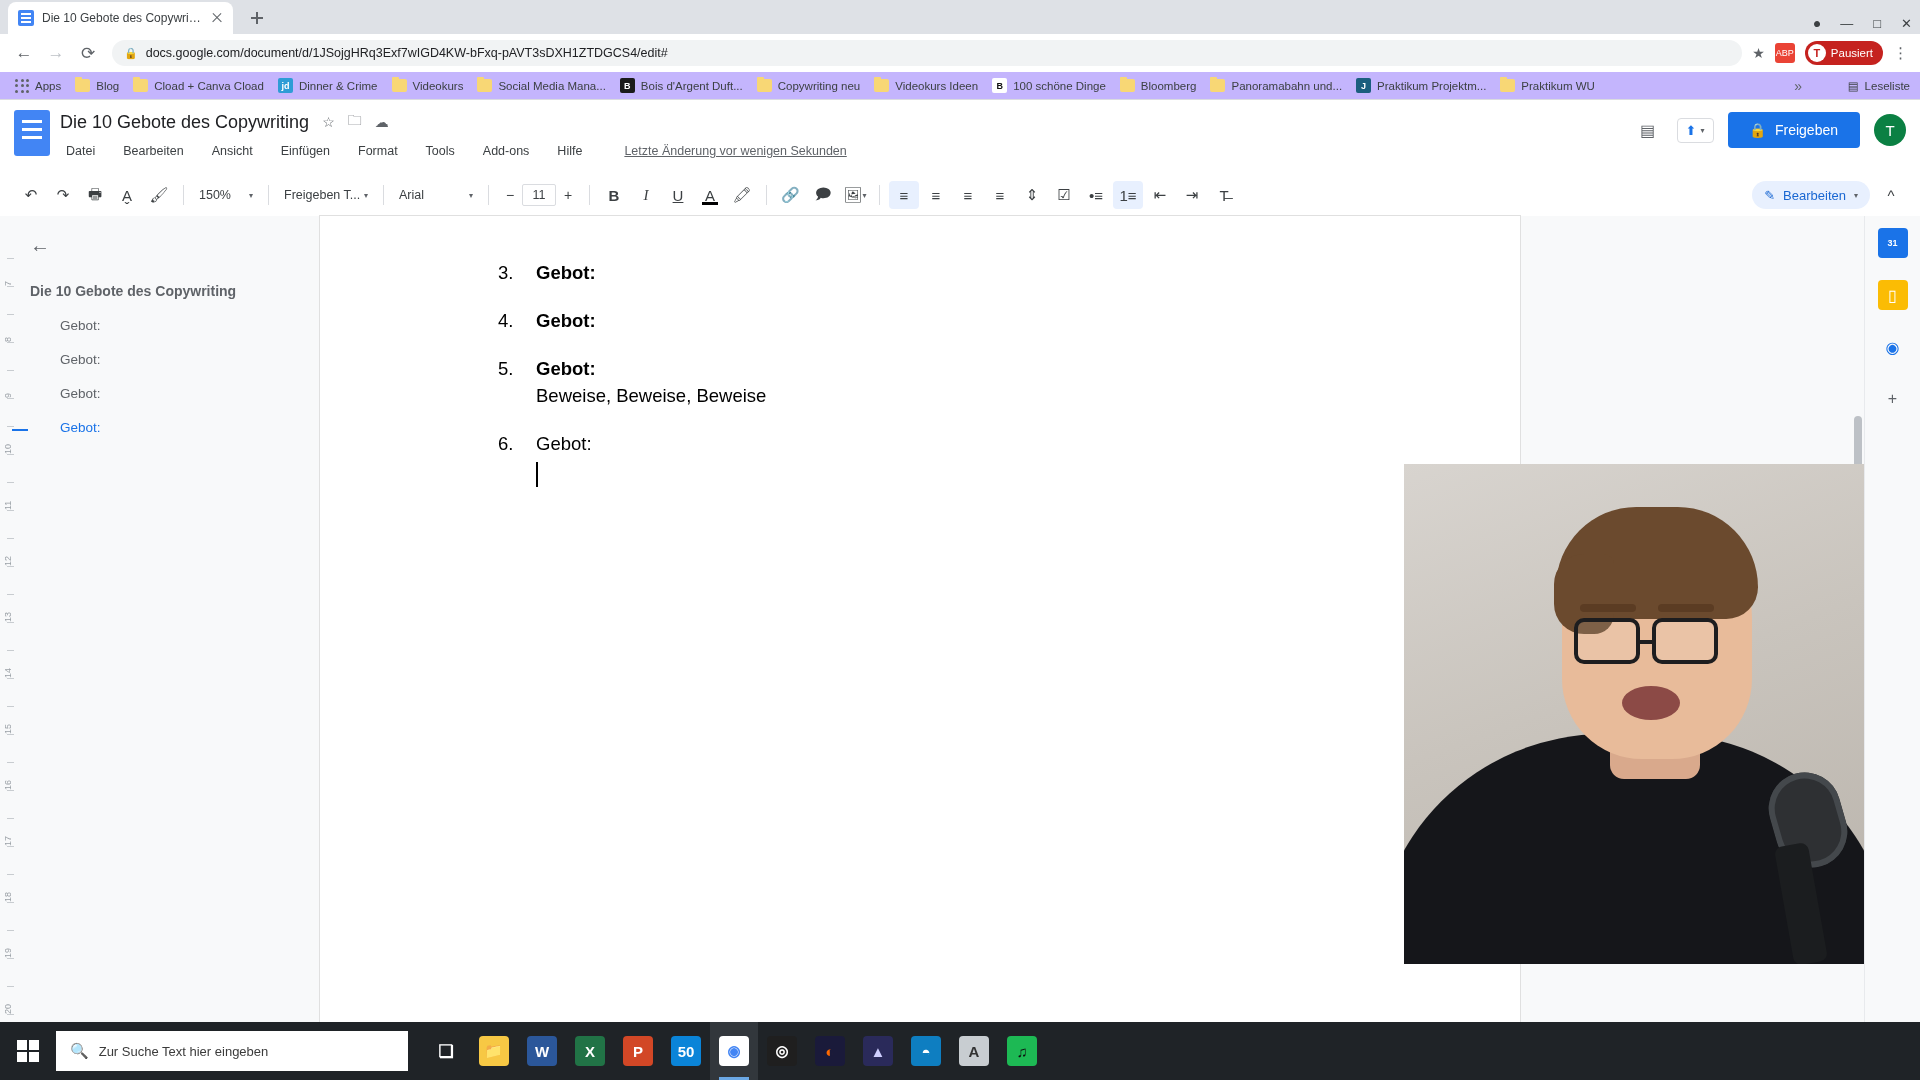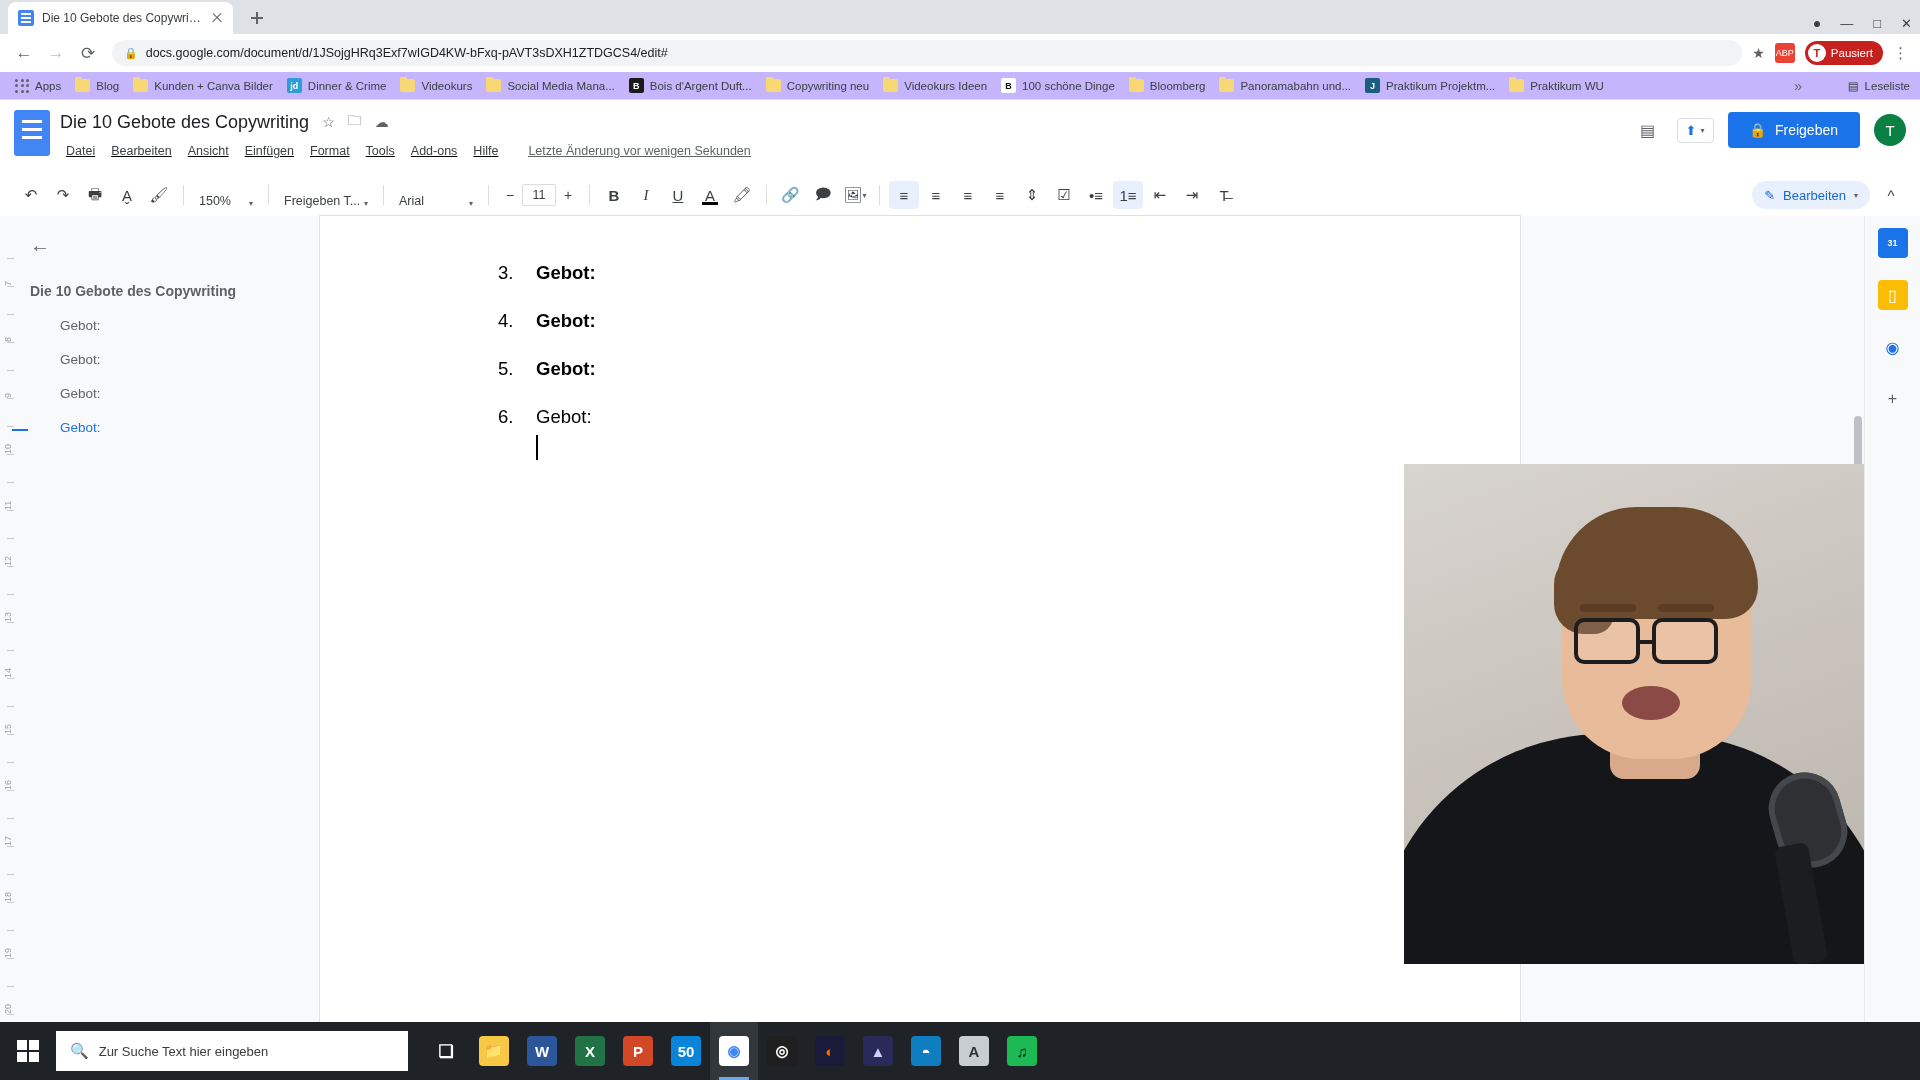--- a/index.html
+++ b/index.html
@@ -122,21 +122,21 @@
     width:36px;height:46px;flex:0 0 36px;background:#4285f4;border-radius:3px;
     position:relative; margin-top:4px; margin-right:10px;
   }
   .docs-logo::before{
     content:"";position:absolute;left:8px;top:10px;right:8px;height:3px;background:#fff;
     box-shadow:0 8px 0 #fff, 0 16px 0 #fff;
   }
   .title-line { display:flex;align-items:center;gap:13px; padding-top:4px;}
   .doc-title { font-size:18px;color:#202124; cursor:text; }
   .t-ico { font-size:14px;color:#5f6368;cursor:pointer;}
-  .menubar { display:flex;align-items:center;gap:0; margin-top:7px; margin-left:-2px;text-decoration:underline;}
+  .menubar { display:flex;align-items:center;gap:12px; margin-top:7px; margin-left:-2px;}
   .menu-item { font-size:12.5px;color:#3c4043;padding:3px 8px;border-radius:4px;cursor:pointer;}
   .lastedit { font-size:12.5px;color:#5f6368;margin-left:22px;text-decoration:underline;cursor:pointer;}
   .docs-header-right {
     position:absolute; right:14px; top:12px; display:flex;align-items:center;gap:14px;
   }
   .hr-ico { width:30px;height:30px;display:flex;align-items:center;justify-content:center;
             color:#5f6368;font-size:16px;cursor:pointer;border-radius:50%;}
   .share-up {
     display:flex;align-items:center;gap:4px;border:1px solid #dadce0;border-radius:4px;
     padding:4px 8px;color:#1a73e8;font-size:13px;cursor:pointer;
@@ -151,21 +151,21 @@
   
   .toolbar {
     height: 34px; background:#fff; display:flex;align-items:center;
     padding: 0 16px; gap:2px; position:relative;
   }
   .tb { width:30px;height:28px;display:flex;align-items:center;justify-content:center;
         color:#3c4043;font-size:15px;cursor:pointer;border-radius:4px;}
   .tb.active { background:#e8f0fe; }
   .divider { width:1px;height:20px;background:#dadce0;margin:0 7px;}
   .zoomsel,.stylesel,.fontsel {
-    display:flex;align-items:flex-end;justify-content:space-between;
+    display:flex;align-items:center;justify-content:space-between;
     height:26px;padding:0 6px;font-size:12.5px;color:#3c4043;cursor:pointer;border-radius:4px;
   }
   .zoomsel{width:66px;} .stylesel{width:96px;} .fontsel{width:86px;}
   .caret{font-size:8px;color:#5f6368;}
   .fontsize-grp{display:flex;align-items:center;gap:0;}
   .fsbtn{width:24px;height:24px;display:flex;align-items:center;justify-content:center;
     color:#3c4043;font-size:14px;cursor:pointer;}
   .fsval{width:34px;height:22px;border:1px solid #dadce0;border-radius:2px;
     display:flex;align-items:center;justify-content:center;font-size:12.5px;color:#3c4043;cursor:text;}
   .tbcolor{position:relative;}
@@ -326,21 +326,21 @@
       </span>
       <span>Apps</span>
     </div>
     <div id="bm-list" style="display:flex;align-items:center">
         <div class="bm">
           <span class="bm-ico folder"></span>
           <span>Blog</span>
         </div>
         <div class="bm">
           <span class="bm-ico folder"></span>
-          <span>Kunden + Canva Bilder</span>
+          <span>Cload + Canva Cload</span>
         </div>
         <div class="bm">
           <span class="sq" style="background: rgb(46, 156, 214); color: rgb(255, 255, 255);">jd</span>
           <span>Dinner &amp; Crime</span>
         </div>
         <div class="bm">
           <span class="bm-ico folder"></span>
           <span>Videokurs</span>
         </div>
         <div class="bm">
@@ -581,20 +581,21 @@
               <div class="gebot-head">
                 <span class="gnum">4.</span>
                 <span class="gtitle">Gebot:</span>
               </div>
             </div>
             <div class="gebot-block">
               <div class="gebot-head">
                 <span class="gnum">5.</span>
                 <span class="gtitle">Gebot:</span>
               </div>
+              <div class="gbody">Beweise, Beweise, Beweise</div>
             </div>
             <div class="gebot-block"><div class="gebot-head">
                 <span class="gnum reg">6.</span>
                 <span class="gtitle reg">Gebot:</span>
               </div><span class="caret-bar"></span></div>
           </div>
       </div>
       <div class="text-cursor"></div>
 
       <div class="vscroll">

